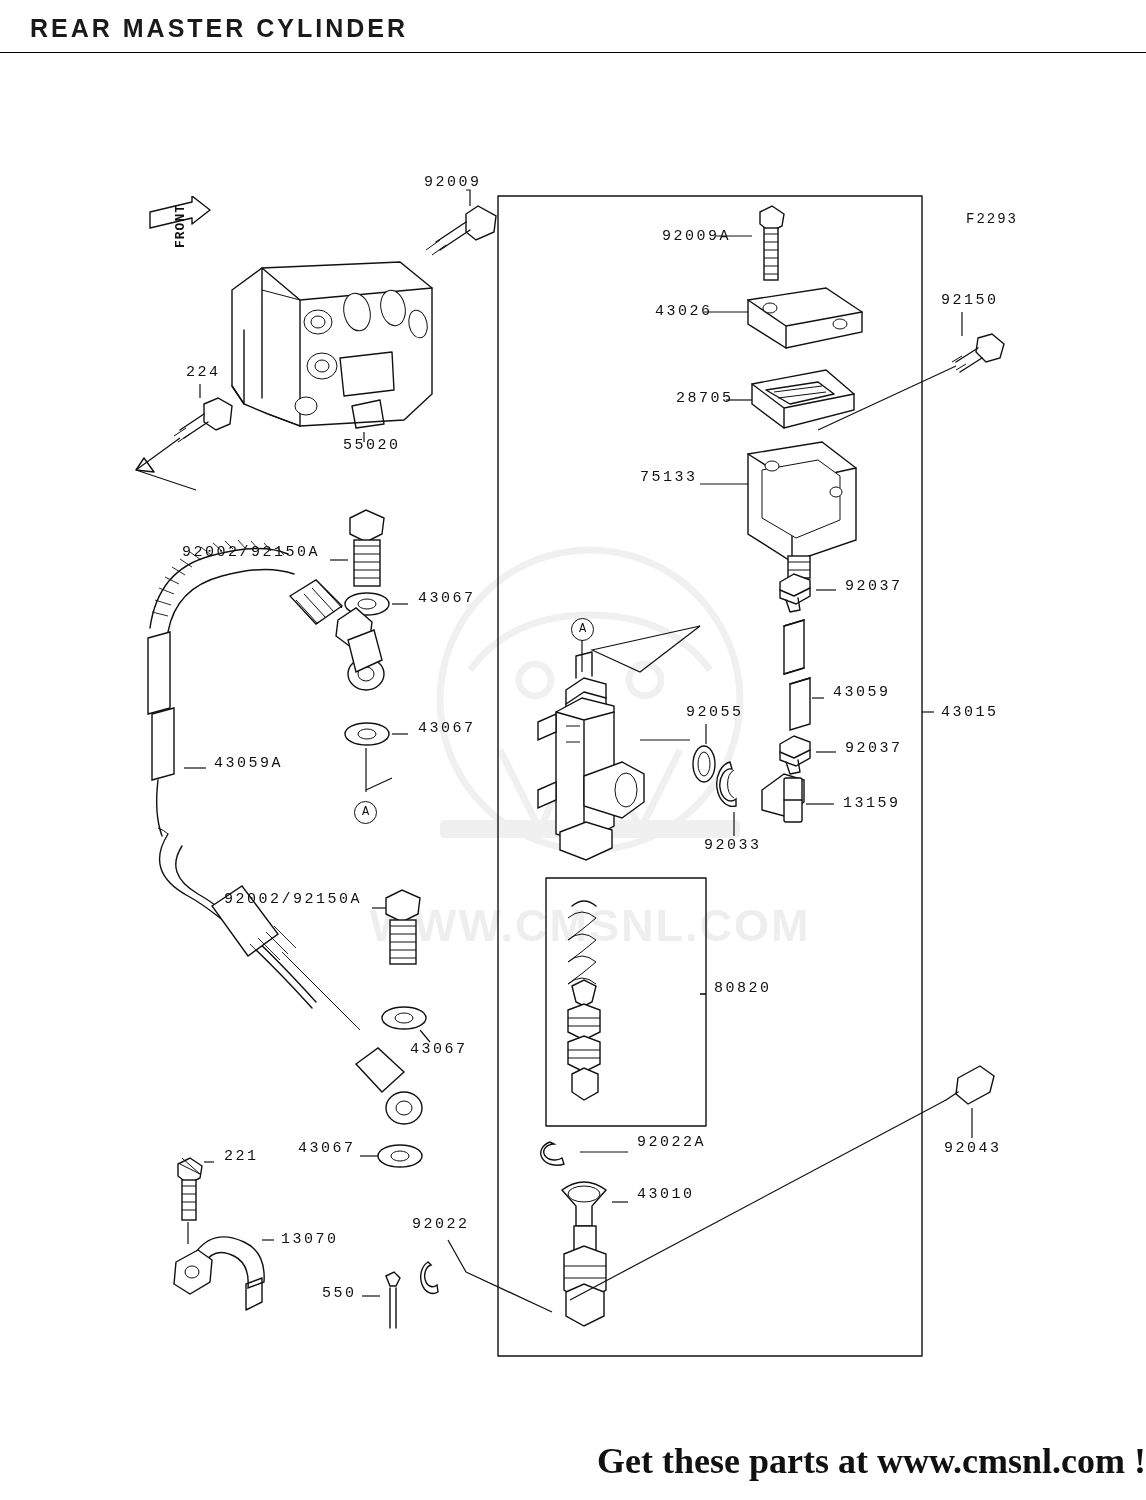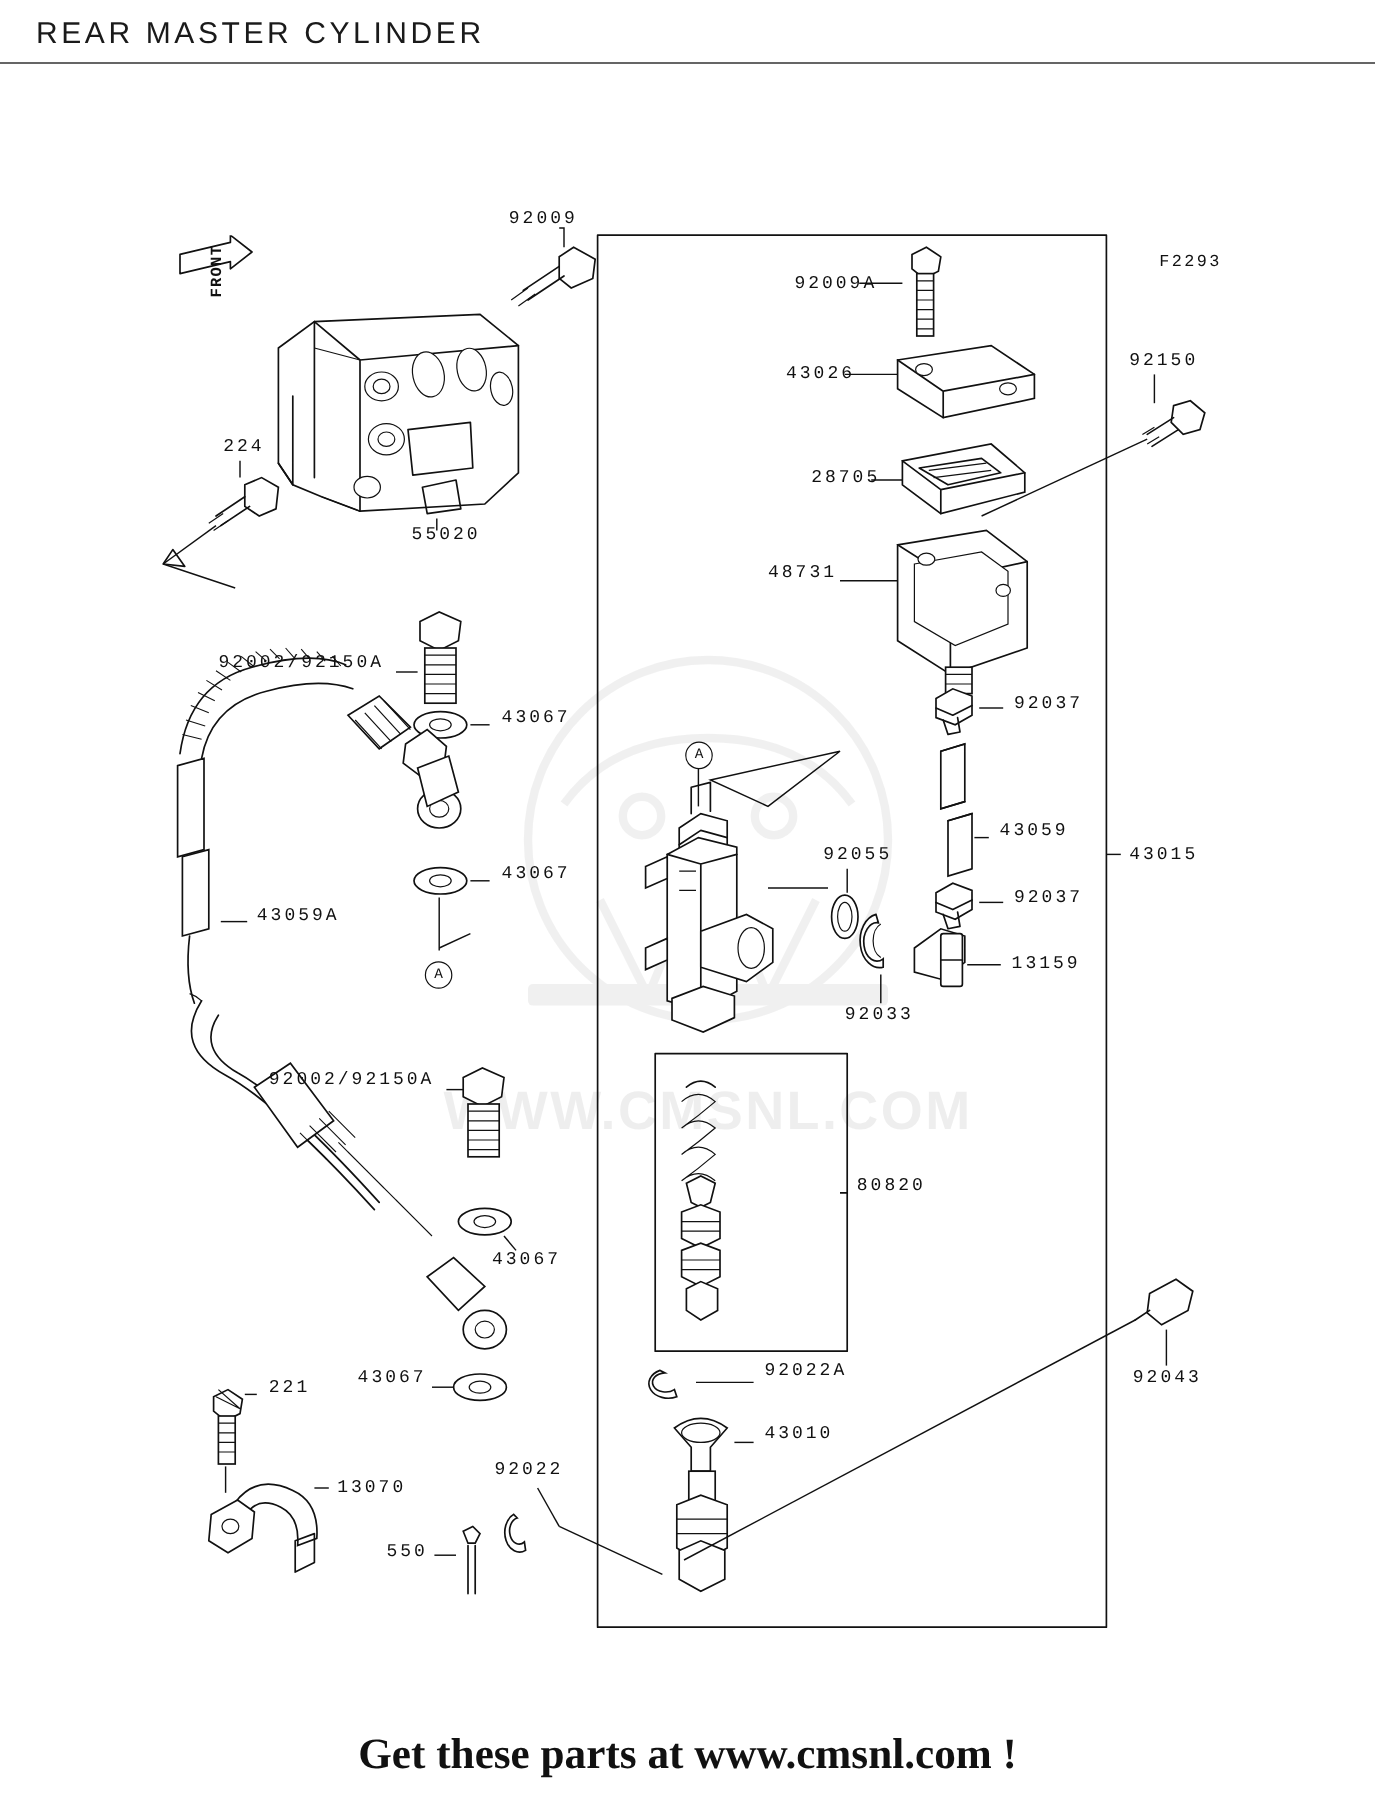--- a/index.html
+++ b/index.html
@@ -2,32 +2,32 @@
 <html><head>
 <meta charset="utf-8">
 <style>
   html,body{margin:0;padding:0;background:#fff;}
   body{width:1146px;height:1500px;position:relative;font-family:"Liberation Sans",sans-serif;color:#111;overflow:hidden;}
 
   
   #title{
     position:absolute;left:30px;top:14px;
     font-size:25px;letter-spacing:3px;color:#1a1a1a;
-    font-family:"Liberation Sans",sans-serif;font-weight:400;
+    font-family:"Liberation Sans",sans-serif;font-weight:700;
   }
   #rule{position:absolute;left:0;top:52px;width:1146px;height:1px;background:#000;}
 
   #figcode{
     position:absolute;left:966px;top:175px;font-size:14px;letter-spacing:2px;
     font-family:"Liberation Mono",monospace;color:#111;margin-top:36px;
   }
 
   
   #footer{
-    position:absolute;left:0;top:1440px;width:1146px;text-align:center;
+    position:absolute;left:0;top:1440px;width:1146px;text-align:right;
     font-size:36px;font-family:"Liberation Serif",serif;font-weight:700;color:#111;
   }
 
   
   #wm{
     position:absolute;left:290px;top:520px;width:600px;height:470px;
     opacity:.12;pointer-events:none;
   }
   #wm .wmtext{
     position:absolute;left:0;top:380px;width:600px;text-align:center;
@@ -382,21 +382,21 @@
 </svg>
 
 <div id="labels-layer">
   <div class="lbl" style="left:424px;top:174px">92009</div>
   <div class="lbl" style="left:662px;top:228px">92009A</div>
   <div class="lbl" style="left:655px;top:303px">43026</div>
   <div class="lbl" style="left:941px;top:292px">92150</div>
   <div class="lbl" style="left:676px;top:390px">28705</div>
   <div class="lbl" style="left:186px;top:364px">224</div>
   <div class="lbl" style="left:343px;top:437px">55020</div>
-  <div class="lbl" style="left:640px;top:469px">48731</div>
+  <div class="lbl" style="left:640px;top:469px">75133</div>
   <div class="lbl" style="left:182px;top:544px">92002/92150A</div>
   <div class="lbl" style="left:418px;top:590px">43067</div>
   <div class="lbl" style="left:845px;top:578px">92037</div>
   <div class="lbl" style="left:833px;top:684px">43059</div>
   <div class="lbl" style="left:941px;top:704px">43015</div>
   <div class="lbl" style="left:686px;top:704px">92055</div>
   <div class="lbl" style="left:418px;top:720px">43067</div>
   <div class="lbl" style="left:845px;top:740px">92037</div>
   <div class="lbl" style="left:214px;top:755px">43059A</div>
   <div class="lbl" style="left:843px;top:795px">13159</div>

